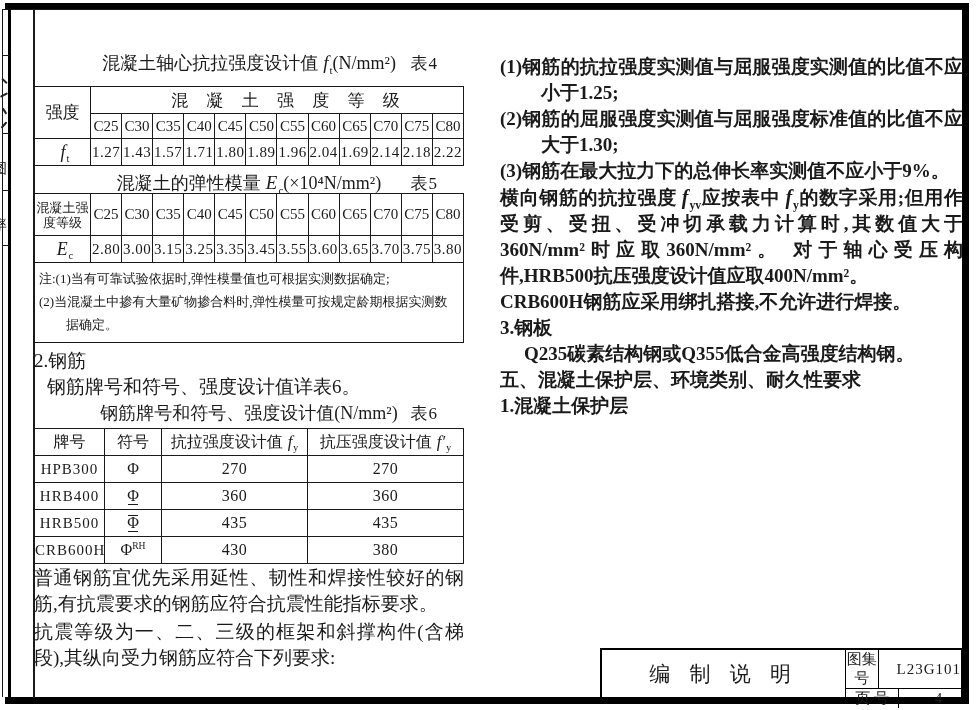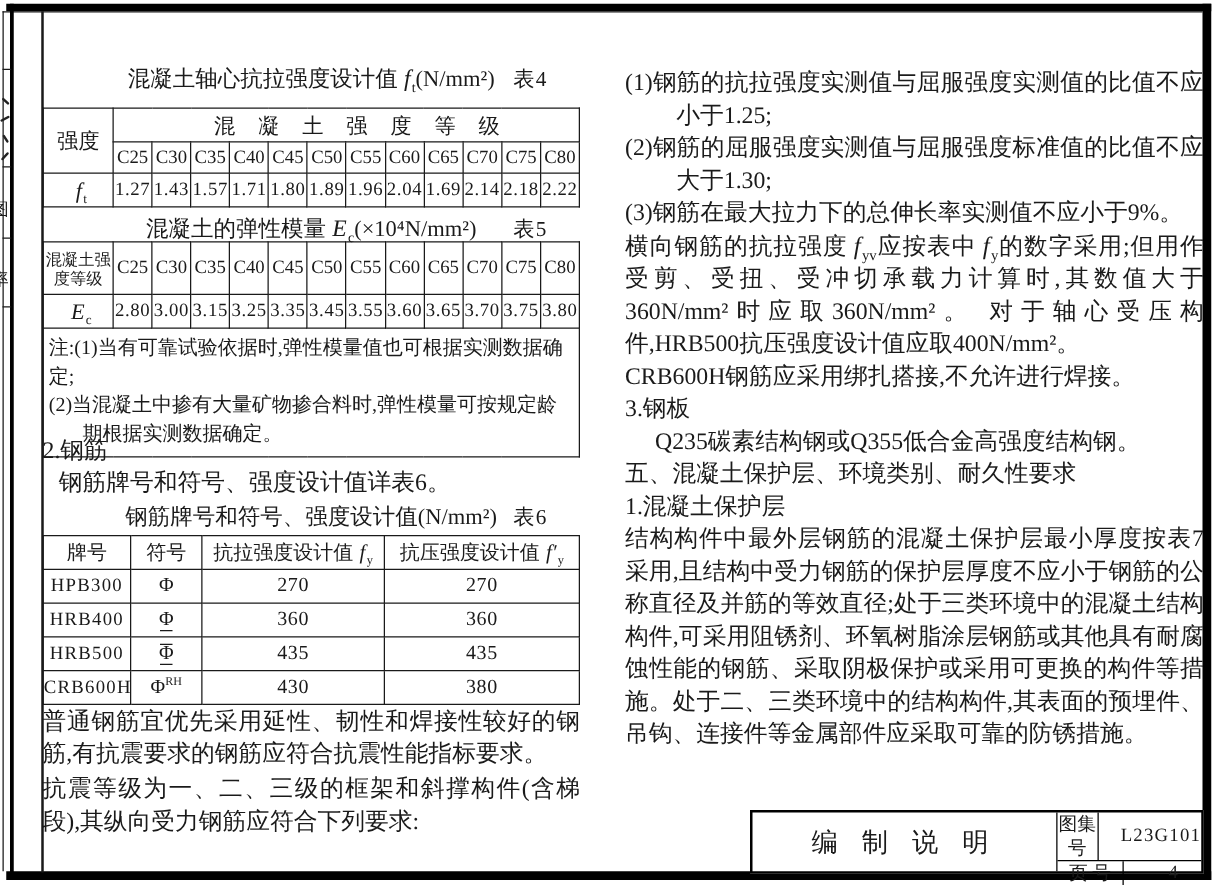--- a/index.html
+++ b/index.html
@@ -21,21 +21,21 @@
   .edge-char{position:absolute;left:0;width:8px;height:16px;overflow:hidden;font-size:14px;line-height:16px;}
   .edge-char span{display:inline-block;margin-left:-7px;}
   .ec1{top:161px}.ec2{top:217px}
   .scribble{position:absolute;background:#222;height:2px;border-radius:1px;}
   .sc1{left:1px;top:80px;width:7px;transform:rotate(42deg);}
   .sc2{left:0;top:94px;width:8px;transform:rotate(-28deg);}
   .sc3{left:1px;top:110px;width:7px;transform:rotate(57deg);}
   .sc4{left:0;top:124px;width:8px;transform:rotate(-48deg);}
   
   .lcol{position:absolute;left:34px;top:0;width:430px;height:710px;}
-  .rcol{position:absolute;left:500px;top:54px;width:463px;font-size:19px;line-height:26px;}
+  .rcol{position:absolute;left:500px;top:54px;width:463px;font-size:19px;line-height:26px;font-weight:bold;}
   .rcol p{margin:0;text-align:justify;}
   .item{padding-left:41px;text-indent:-41px;}
   .ind24{padding-left:24px;}
   
   .tbl-title{position:absolute;left:0;width:100%;text-align:center;font-size:18px;line-height:22px;}
   .tt4{top:52px}.tt5{top:172px}.tt6{top:402px}
   .tt-tag{position:absolute;right:26px;top:1px;font-size:17px;letter-spacing:1px;}
   i.var{font-style:italic;margin:0 1px 0 5px;font-size:1.05em;}
   sub{font-size:0.62em;line-height:0;}
   sup{font-size:0.6em;line-height:0;}
@@ -47,21 +47,21 @@
   .t4 .r1{height:27px}.t4 .r2{height:25px}.t4 .r3{height:27px}
   .corner{font-size:17px;}
   .group-cell{font-size:17px;letter-spacing:7px;padding-left:24px;}
   .grade-cell{font-size:15px;}
   .val-cell{font-size:15px;letter-spacing:0.5px;white-space:nowrap;}
   .rowlab{font-size:17px;}
   .t5{top:193px;width:430px;}
   .t5 col.c0{width:56px;}
   .t5 .r1{height:42px}.t5 .r2{height:27px}
   .corner5{font-size:13px;line-height:15px;padding:1px;}
-  .notecell{text-align:left;font-size:16px;padding:4px 4px 6px 4px;}
+  .notecell{text-align:left;font-size:13px;padding:4px 4px 6px 4px;}
   .notecell p{margin:0;line-height:23px;}
   .n2{margin-left:27px;padding-left:27px;text-indent:-27px;}
   .t6{top:428px;width:430px;}
   .t6 col.c0{width:70px;}.t6 col.c1{width:57px;}.t6 col.c2{width:146px;}
   .t6 td{height:26px;font-size:16px;}
   .t6 .hd{font-size:16px;}
   .t6 .c-grade{font-size:15px;letter-spacing:1px;margin-top:20px;}
   .sym{position:relative;display:inline-block;padding:0 4px;font-size:16px;}
   .sym[data-bars="1"]::after{content:"";position:absolute;left:5px;right:5px;bottom:0;border-top:1.5px solid #1a1a1a;}
   .sym[data-bars="2"]::after{content:"";position:absolute;left:5px;right:5px;bottom:0;border-top:1.5px solid #1a1a1a;}
@@ -280,21 +280,20 @@
 <div class="rcol">
   <p class="item">(1)钢筋的抗拉强度实测值与屈服强度实测值的比值不应小于1.25;</p>
   <p class="item">(2)钢筋的屈服强度实测值与屈服强度标准值的比值不应大于1.30;</p>
   <p class="item">(3)钢筋在最大拉力下的总伸长率实测值不应小于9%。</p>
   <p><span>横向钢筋的抗拉强度</span><i class="var">f</i><sub>yv</sub><span>应按表中</span><i class="var">f</i><sub>y</sub><span>的数字采用;但用作受剪、受扭、受冲切承载力计算时,其数值大于360N/mm²时应取360N/mm²。 对于轴心受压构件,HRB500抗压强度设计值应取400N/mm²。</span></p>
   <p>CRB600H钢筋应采用绑扎搭接,不允许进行焊接。</p>
   <p>3.钢板</p>
   <p class="ind24">Q235碳素结构钢或Q355低合金高强度结构钢。</p>
   <p>五、混凝土保护层、环境类别、耐久性要求</p>
   <p>1.混凝土保护层</p>
-  <p>结构构件中最外层钢筋的混凝土保护层最小厚度按表7采用,且结构中受力钢筋的保护层厚度不应小于钢筋的公称直径及并筋的等效直径;处于三类环境中的混凝土结构构件,可采用阻锈剂、环氧树脂涂层钢筋或其他具有耐腐蚀性能的钢筋、采取阴极保护或采用可更换的构件等措施。处于二、三类环境中的结构构件,其表面的预埋件、吊钩、连接件等金属部件应采取可靠的防锈措施。</p>
 </div>
 
 <div class="tblock">
   <div class="tb-main">编 制 说 明</div>
   <div class="tb-right">
     <div class="tb-row first">
       <div class="tb-label">图集号</div>
       <div class="tb-val">L23G101</div>
     </div>
     <div class="tb-row">

